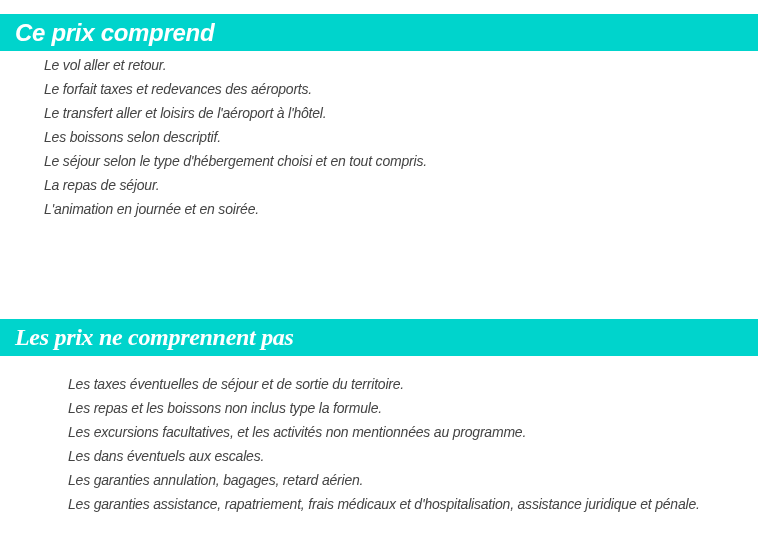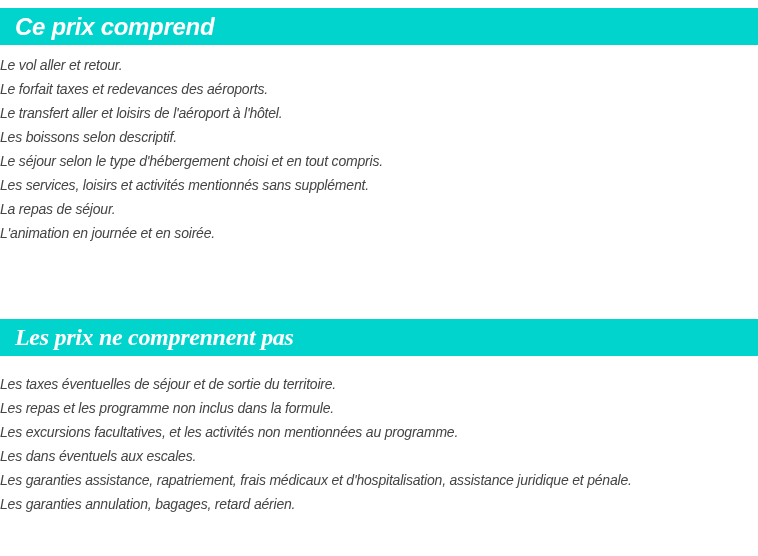--- a/index.html
+++ b/index.html
@@ -9,43 +9,42 @@
     position: absolute; left: 0; width: 758px; height: 37px;
     background: #00D4CC; color: #ffffff;
     font-family: "Liberation Sans", sans-serif; font-style: italic; font-weight: bold;
     font-size: 24px; line-height: 37px; padding-left: 15px; box-sizing: border-box;
     letter-spacing: -0.3px;
   }
   .list { position: absolute; left: 0; margin: 0; padding: 0; list-style: none; }
   .list li {
     font-family: "Liberation Sans", sans-serif; font-style: italic;
     font-size: 14px; color: #444444; height: 24px; line-height: 24px;
-    white-space: nowrap; letter-spacing: -0.2px;
+    white-space: nowrap; letter-spacing: -0.2px; margin-left: 44px;
   }
-  #h1 { top: 8px; }
+  #h1 { top: 14px; }
   #l1 { top: 53px; }
   #h2 { top: 319px; font-family: Liberation Serif, serif; }
-  #l2 { top: 372px; }
+  #l2 { top: 372px; padding-left: 24px; }
 </style>
 </head>
 <body>
 
 <div id="h1" class="section-header">Ce prix comprend</div>
 <ul id="l1" class="list">
   <li>Le vol aller et retour.</li>
   <li>Le forfait taxes et redevances des aéroports.</li>
   <li>Le transfert aller et loisirs de l'aéroport à l'hôtel.</li>
   <li>Les boissons selon descriptif.</li>
   <li>Le séjour selon le type d'hébergement choisi et en tout compris.</li>
-  <li>Les services, loisirs et activités mentionnés sans supplément.</li>
   <li>La repas de séjour.</li>
   <li>L'animation en journée et en soirée.</li>
 </ul>
 
 <div id="h2" class="section-header">Les prix ne comprennent pas</div>
 <ul id="l2" class="list">
   <li>Les taxes éventuelles de séjour et de sortie du territoire.</li>
-  <li>Les repas et les programme non inclus dans la formule.</li>
+  <li>Les repas et les boissons non inclus type la formule.</li>
   <li>Les excursions facultatives, et les activités non mentionnées au programme.</li>
   <li>Les dans éventuels aux escales.</li>
+  <li>Les garanties annulation, bagages, retard aérien.</li>
   <li>Les garanties assistance, rapatriement, frais médicaux et d'hospitalisation, assistance juridique et pénale.</li>
-  <li>Les garanties annulation, bagages, retard aérien.</li>
 </ul>
 
 </body></html>

